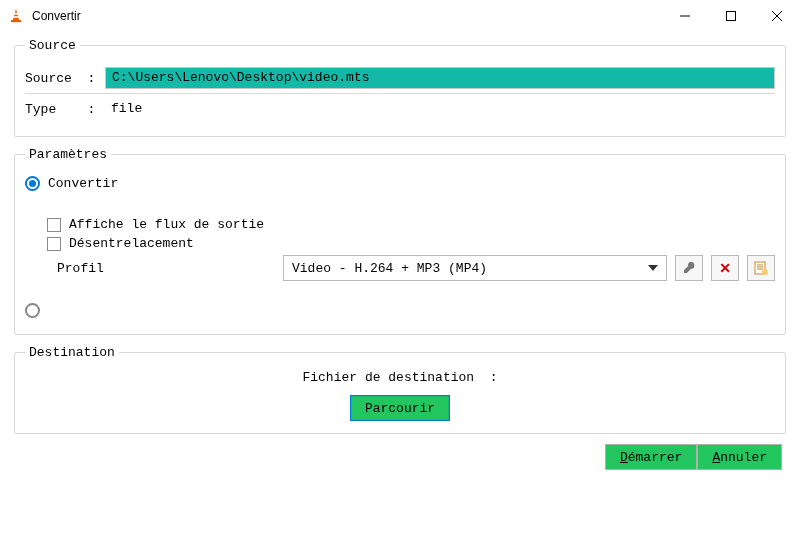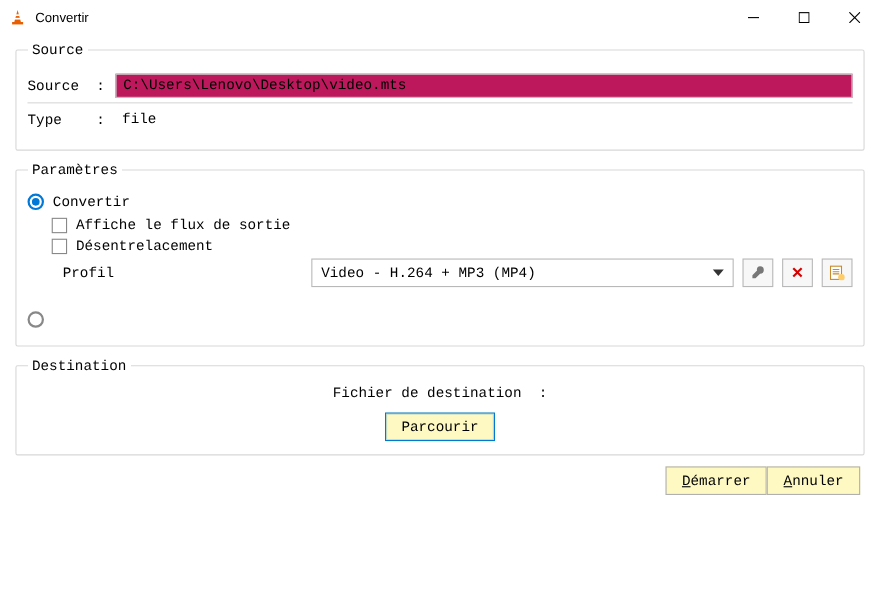--- a/index.html
+++ b/index.html
@@ -52,21 +52,21 @@
     align-items: center;
     margin: 4px 0;
   }
   .label {
     width: 80px;
     white-space: pre;
   }
   .input {
     flex: 1;
     border: 1px solid #c8c8c8;
-    background: #be185d;
+    background: #14b8a6;
     height: 22px;
     line-height: 20px;
     padding: 0 6px;
     font-family: "Courier New", monospace;
     font-size: 13px;
   }
   .inputlike {
     flex: 1;
     padding: 0 6px;
     height: 22px;
@@ -110,21 +110,21 @@
     background: #f7f7f7;
     display: flex; align-items: center; justify-content: center;
     font-size: 14px;
   }
   .destrow {
     display: flex; align-items: center; gap: 10px; flex-direction: column;
   }
   .destlabel { white-space: pre; }
   .btn {
     border: 1px solid #b0b0b0;
-    background: #fef9c3;
+    background: #22c55e;
     padding: 4px 14px;
     font-family: "Courier New", monospace;
     font-size: 13px;
     height: 26px;
     display: inline-flex; align-items: center; text-align: center;
   }
   .btn.primary {
     border: 1px solid #0078d7;
     box-shadow: inset 0 0 0 1px rgba(0,120,215,0.2);
   }
@@ -187,21 +187,21 @@
   <fieldset>
     <legend>Paramètres</legend>
 
     <div class="row">
       <label class="radio">
         <span class="radio-dot on"></span>
         <span>Convertir</span>
       </label>
     </div>
 
-    <div class="row indent" style="margin-top:6px;">
+    <div class="row indent" style="margin-top:26px;">
       <label class="check">
         <span class="chkbox"></span>
         <span>Affiche le flux de sortie</span>
       </label>
     </div>
     <div class="row indent">
       <label class="check">
         <span class="chkbox"></span>
         <span>Désentrelacement</span>
       </label>

